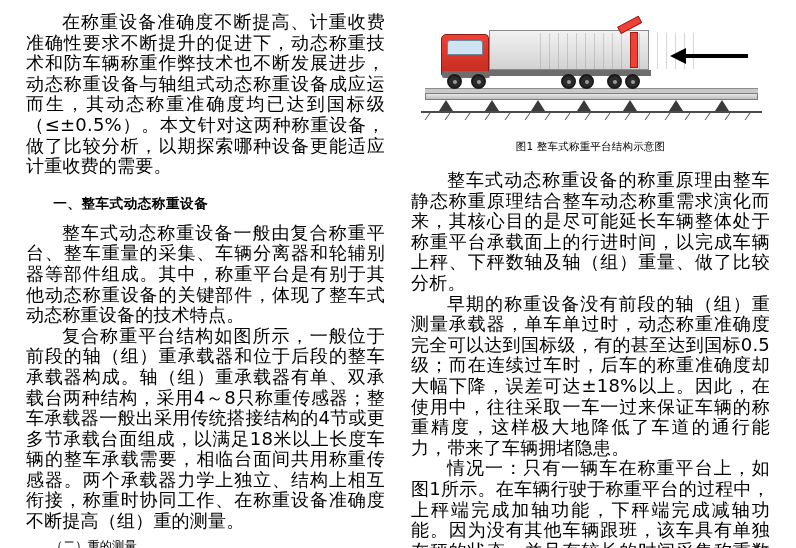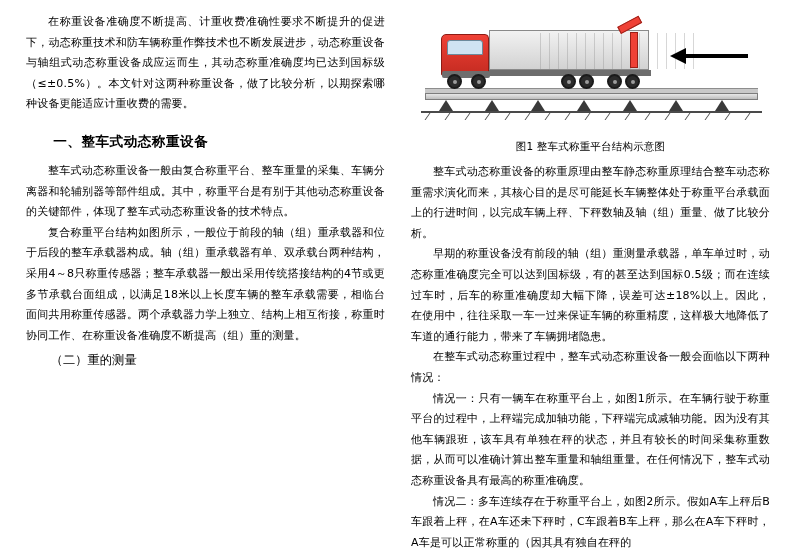--- a/index.html
+++ b/index.html
@@ -25,21 +25,21 @@
     display: flex;
     gap: 26px;
     width: 744px;
   }
   .col {
     width: 359px;
     flex: 0 0 359px;
   }
   p.body {
     margin: 0 0 0 0;
-    font-size: 11px;
+    font-size: 18px;
     line-height: 20.6px;
     text-align: justify;
     text-justify: inter-ideograph;
     text-indent: 2em;
     letter-spacing: 0.2px;
   }
   h2.heading {
     margin: 16px 0 10px 0;
     font-size: 13.6px;
     font-weight: bold;
@@ -58,21 +58,21 @@
     width: 359px;
     height: 118px;
     position: relative;
     margin: 2px 0 0 0;
     overflow: hidden;
   }
   .figure-caption {
     font-size: 10.5px;
     line-height: 16px;
     text-align: center;
-    margin: 6px 0 8px 0;
+    margin: 6px 0 16px 0;
     letter-spacing: 0.2px;
   }
   
   .scene {
     position: absolute;
     left: 0; top: 0;
     width: 359px; height: 118px;
   }
   .road-line {
     position: absolute;
@@ -308,19 +308,18 @@
             <div class="arrow-shaft"></div>
           </div>
 
         </div>
       </div>
 
       <div class="figure-caption">图1  整车式称重平台结构示意图</div>
 
       <p class="body">整车式动态称重设备的称重原理由整车静态称重原理结合整车动态称重需求演化而来，其核心目的是尽可能延长车辆整体处于称重平台承载面上的行进时间，以完成车辆上秤、下秤数轴及轴（组）重量、做了比较分析。</p>
       <p class="body">早期的称重设备没有前段的轴（组）重测量承载器，单车单过时，动态称重准确度完全可以达到国标级，有的甚至达到国标0.5级；而在连续过车时，后车的称重准确度却大幅下降，误差可达±18%以上。因此，在使用中，往往采取一车一过来保证车辆的称重精度，这样极大地降低了车道的通行能力，带来了车辆拥堵隐患。</p>
-      <p class="body">在整车式动态称重过程中，整车式动态称重设备一般会面临以下两种情况：</p>
       <p class="body">情况一：只有一辆车在称重平台上，如图1所示。在车辆行驶于称重平台的过程中，上秤端完成加轴功能，下秤端完成减轴功能。因为没有其他车辆跟班，该车具有单独在秤的状态，并且有较长的时间采集称重数据，从而可以准确计算出整车重量和轴组重量。在任何情况下，整车式动态称重设备具有最高的称重准确度。</p>
       <p class="body">情况二：多车连续存在于称重平台上，如图2所示。假如A车上秤后B车跟着上秤，在A车还未下秤时，C车跟着B车上秤，那么在A车下秤时，A车是可以正常称重的（因其具有独自在秤的</p>
     </div>
 
   </div>
 </div>
 
 </body></html>

